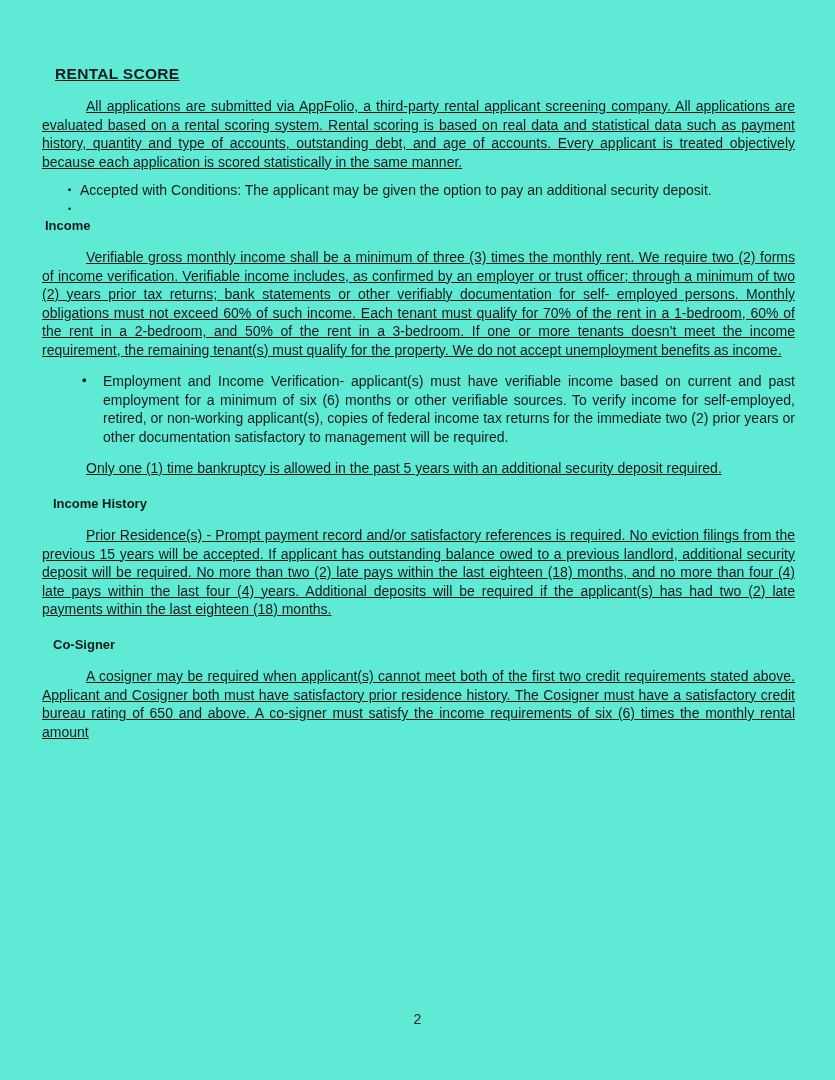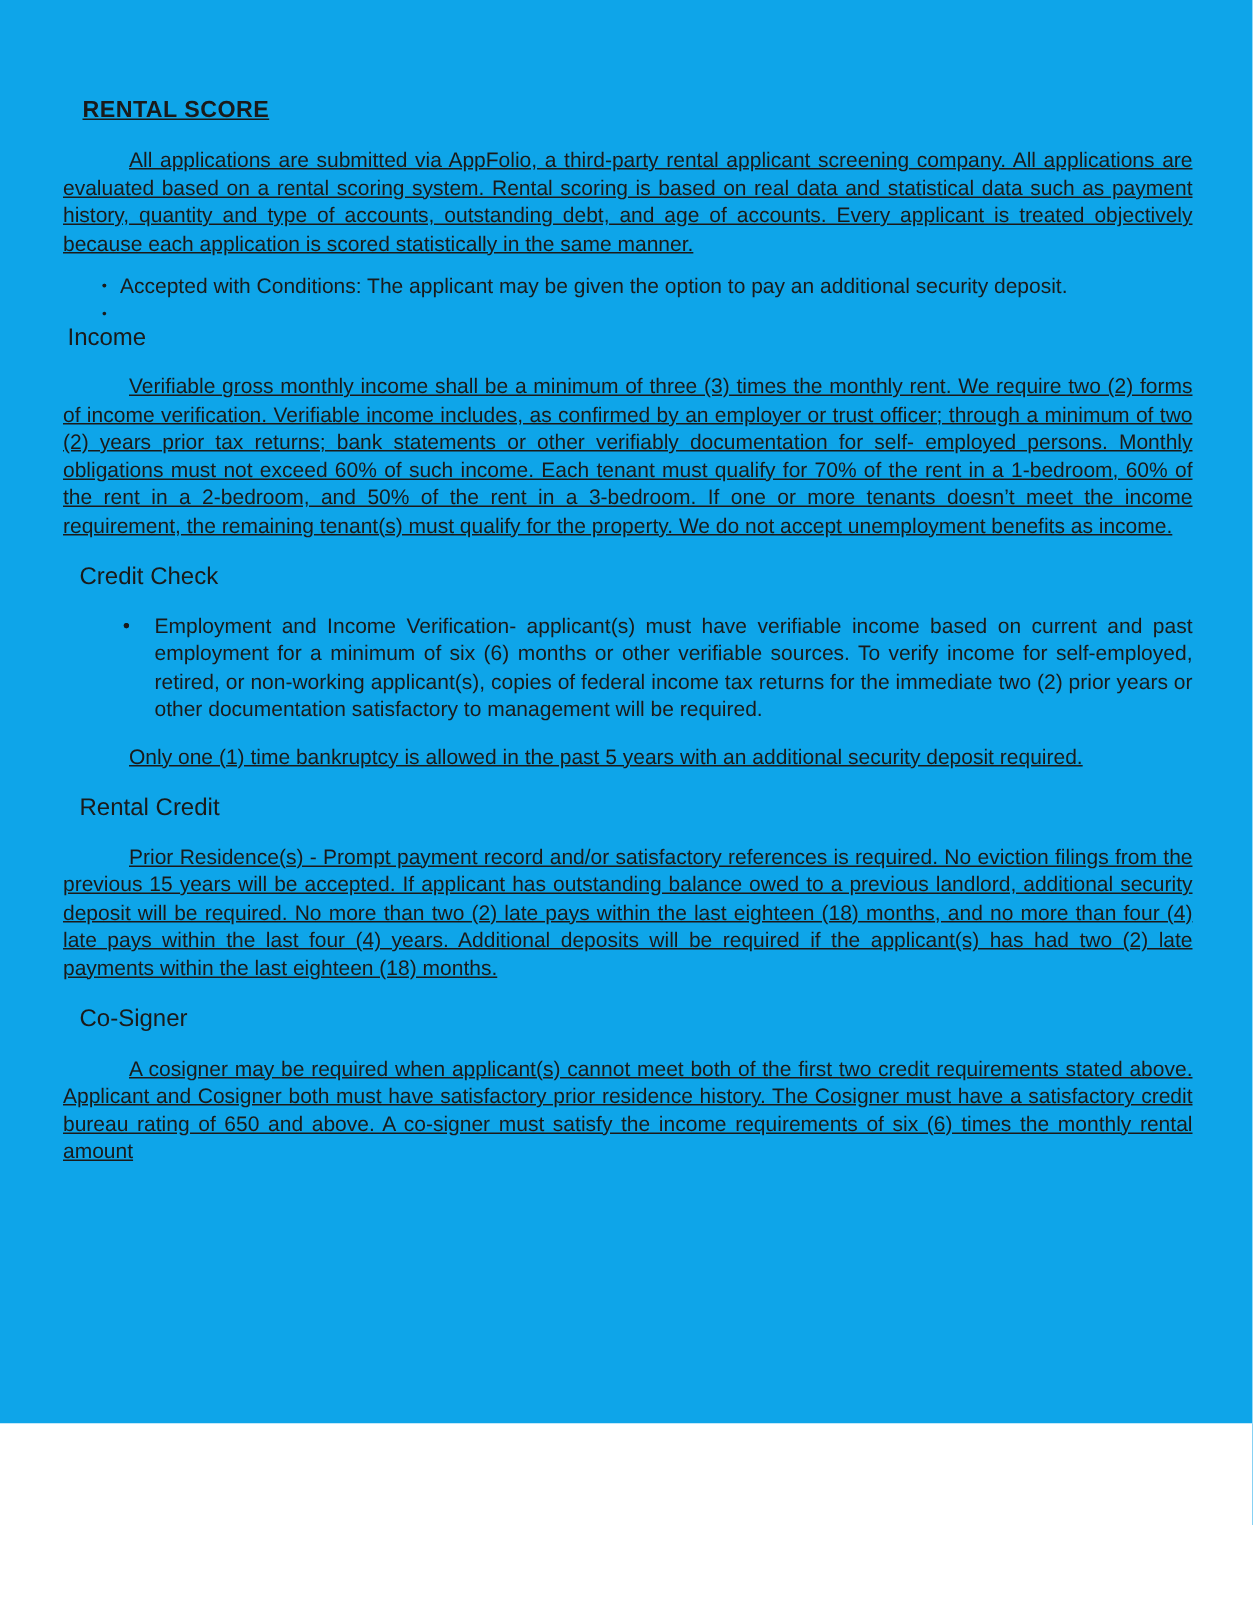--- a/index.html
+++ b/index.html
@@ -1,20 +1,20 @@
 <!DOCTYPE html>
 <html><head>
 <meta charset="utf-8">
 <style>
   html, body { margin: 0; padding: 0; background: #ffffff; }
   .page {
     position: relative;
     width: 835px;
-    height: 949px;
-    background: #0ea5e9;
+    height: 1080px;
+    background: #5eead4;
     font-family: "Liberation Sans", sans-serif;
     font-size: 14px;
     line-height: 18.5px;
     color: #1a1a1a;
     overflow: hidden;
   }
   .content { padding: 64px 40px 0 42px; }
 
   .title {
     font-size: 15.5px;
@@ -26,22 +26,22 @@
   }
 
   p.body {
     margin: 13px 0 0 0;
     text-align: justify;
     text-decoration: underline;
   }
   .indent { text-indent: 44px; }
 
   h2.section-heading {
-    font-size: 16px;
-    font-weight: normal;
+    font-size: 13px;
+    font-weight: bold;
     line-height: 18.5px;
     margin: 17px 0 0 11px;
   }
   h2.flush { margin-left: 3px; }
 
   ul.doc-list { list-style: none; margin: 10px 0 0 0; padding: 0; }
   ul.doc-list li { position: relative; margin: 0; }
 
   .outcome-list li { padding-left: 38px; text-align: left; }
   .outcome-list .marker {
@@ -85,35 +85,34 @@
         <span>Accepted with Conditions: The applicant may be given the option to pay an additional security deposit.</span>
       </li>
       <li>
         <span class="marker">•</span>
       </li>
     </ul>
 
     <h2 class="section-heading flush">Income</h2>
     <p class="body indent">Verifiable gross monthly income shall be a minimum of three (3) times the monthly rent. We require two (2) forms of income verification. Verifiable income includes, as confirmed by an employer or trust officer; through a minimum of two (2) years prior tax returns; bank statements or other verifiably documentation for self- employed persons. Monthly obligations must not exceed 60% of such income. Each tenant must qualify for 70% of the rent in a 1-bedroom, 60% of the rent in a 2-bedroom, and 50% of the rent in a 3-bedroom. If one or more tenants doesn’t meet the income requirement, the remaining tenant(s) must qualify for the property. We do not accept unemployment benefits as income.</p>
 
-    <h2 class="section-heading">Credit Check</h2>
 
     <ul class="doc-list credit-list">
       <li>
         <span class="marker">•</span>
       </li>
       <li>
         <span class="marker">•</span>
         <span>Employment and Income Verification- applicant(s) must have verifiable income based on current and past employment for a minimum of six (6) months or other verifiable sources. To verify income for self-employed, retired, or non-working applicant(s), copies of federal income tax returns for the immediate two (2) prior years or other documentation satisfactory to management will be required.</span>
       </li>
     </ul>
 
     <p class="body indent">Only one (1) time bankruptcy is allowed in the past 5 years with an additional security deposit required.</p>
 
-    <h2 class="section-heading">Rental Credit</h2>
+    <h2 class="section-heading">Income History</h2>
     <p class="body indent">Prior Residence(s) - Prompt payment record and/or satisfactory references is required. No eviction filings from the previous 15 years will be accepted. If applicant has outstanding balance owed to a previous landlord, additional security deposit will be required. No more than two (2) late pays within the last eighteen (18) months, and no more than four (4) late pays within the last four (4) years. Additional deposits will be required if the applicant(s) has had two (2) late payments within the last eighteen (18) months.</p>
 
     <h2 class="section-heading">Co-Signer</h2>
     <p class="body indent">A cosigner may be required when applicant(s) cannot meet both of the first two credit requirements stated above. Applicant and Cosigner both must have satisfactory prior residence history. The Cosigner must have a satisfactory credit bureau rating of 650 and above. A co-signer must satisfy the income requirements of six (6) times the monthly rental amount</p>
 
   </div>
 
   <div class="page-number">2</div>
 </div>
 

